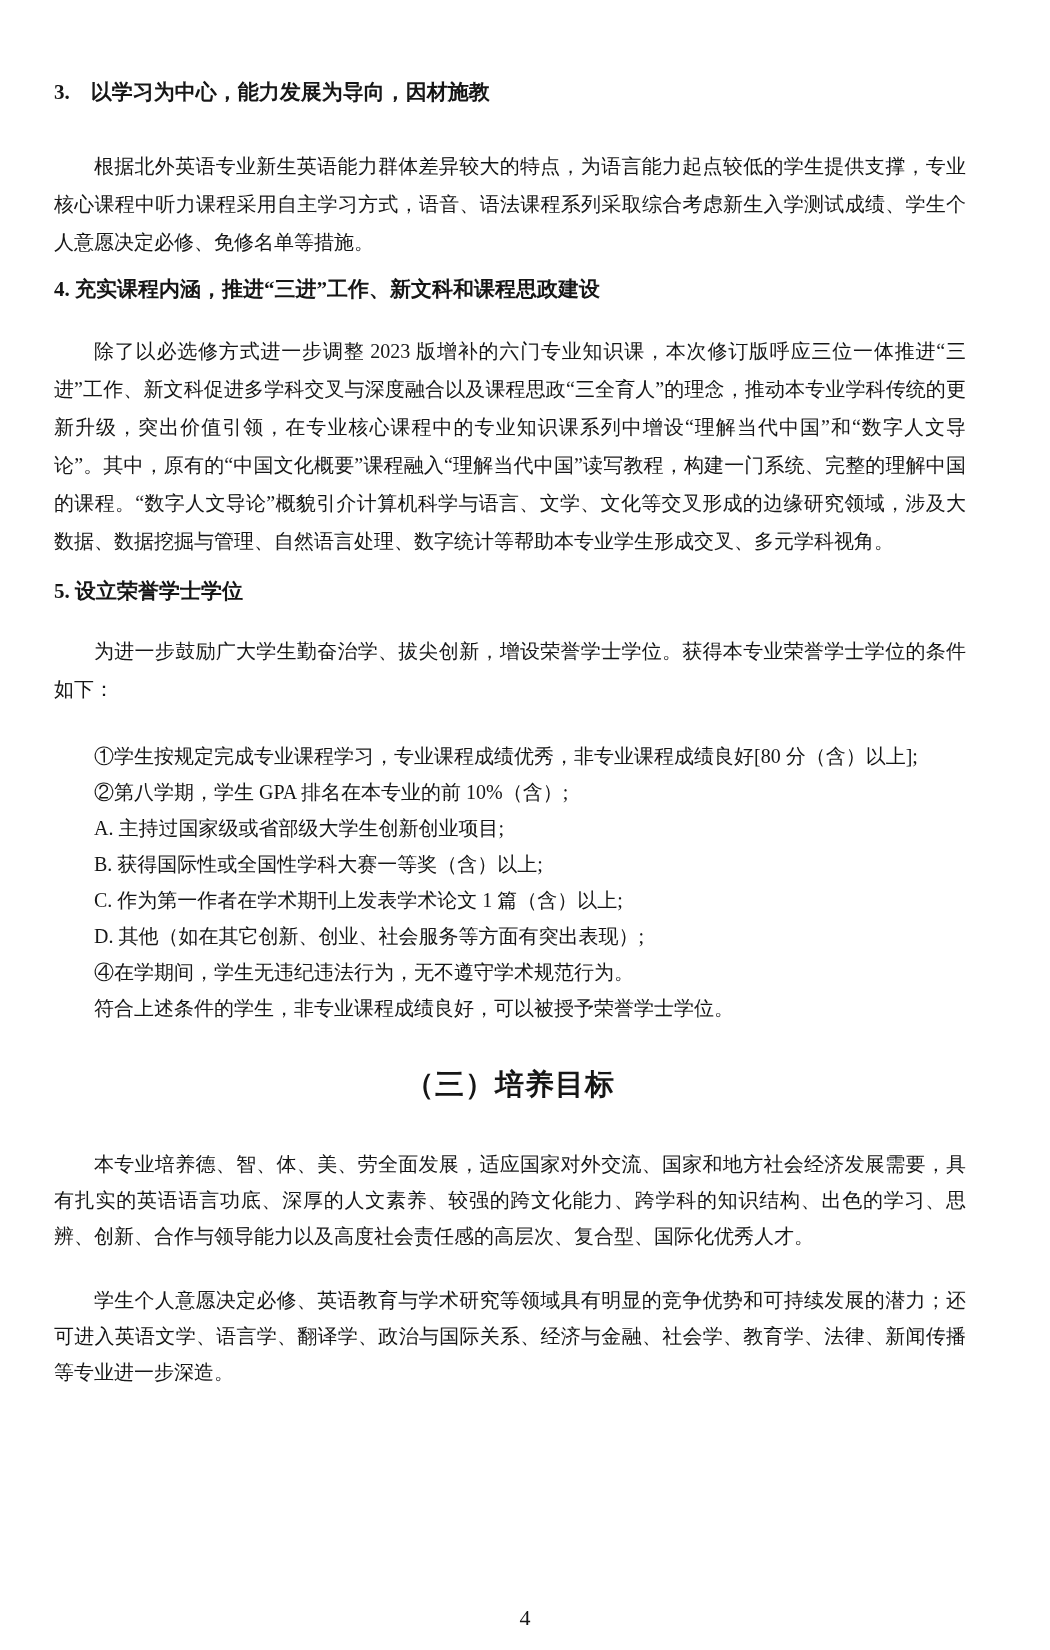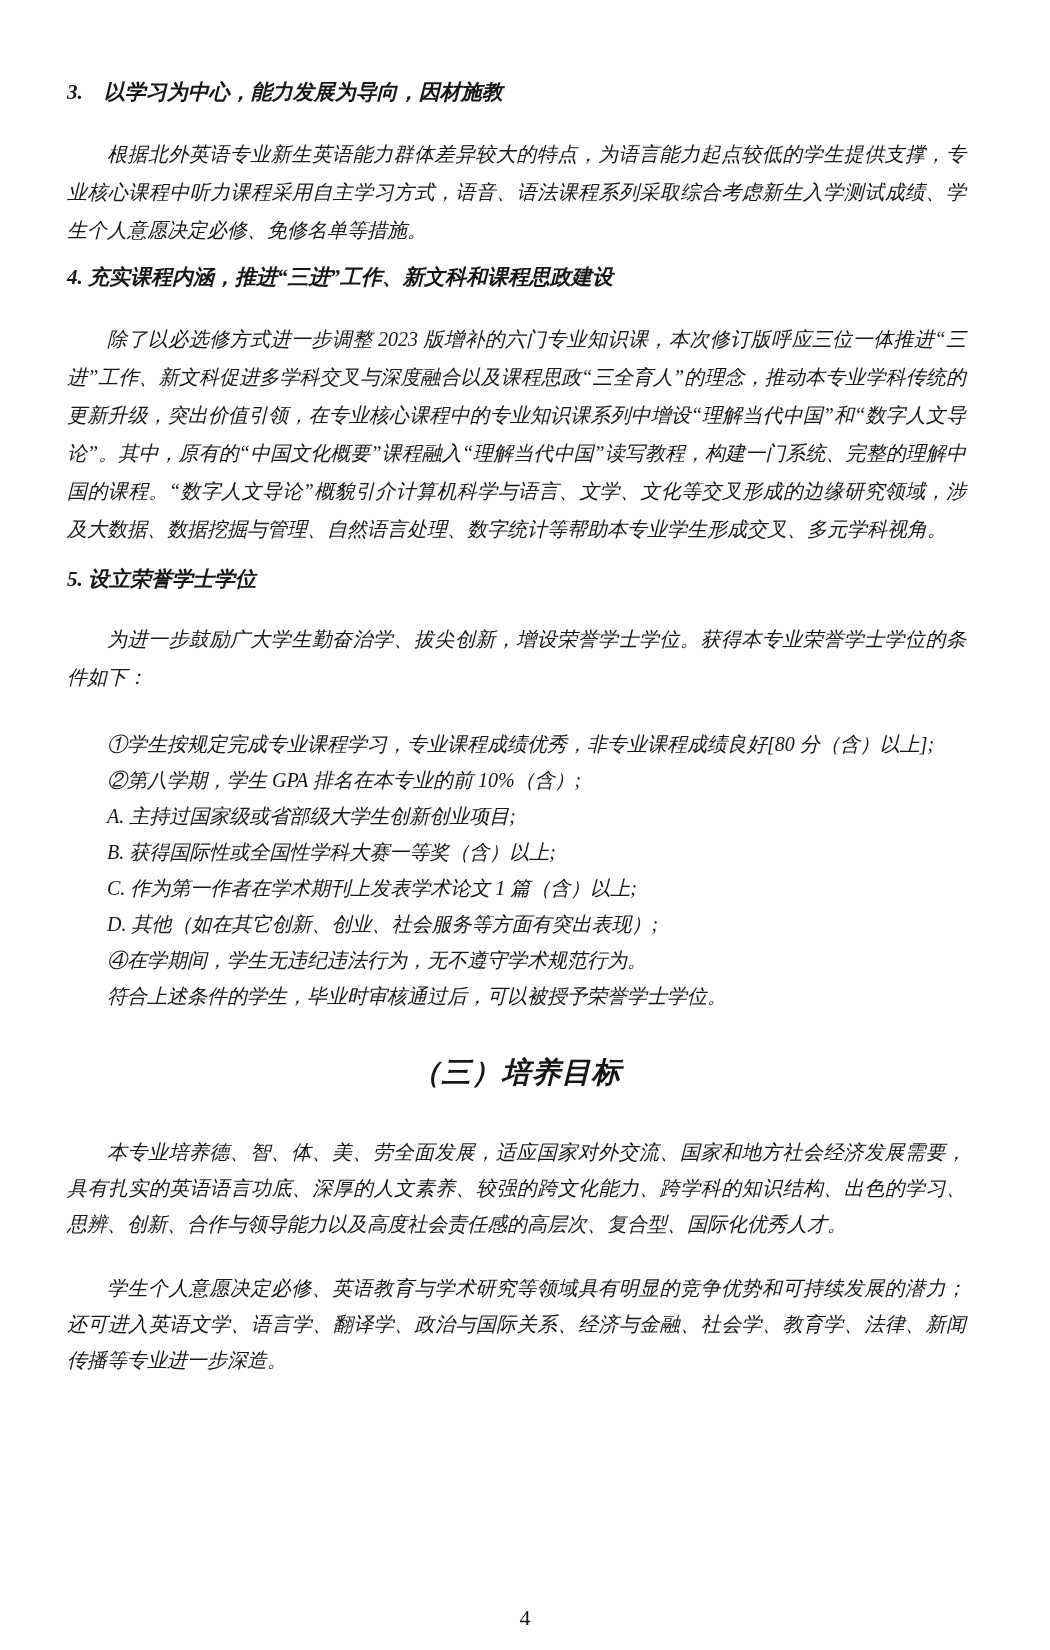--- a/index.html
+++ b/index.html
@@ -11,41 +11,40 @@
     position: relative;
     width: 1050px;
     height: 1650px;
     background: #ffffff;
     overflow: hidden;
     font-family: "Liberation Serif", "DejaVu Serif", serif;
     color: #161616;
   }
   .content {
     position: absolute;
-    left: 67px;
+    left: 54px;
     right: 84px;
     top: 73px;
-    font-style: italic;
   }
   .h {
     font-weight: bold;
     font-size: 21px;
     line-height: 38px;
     margin: 0;
     white-space: pre-wrap;
     text-align: left;
   }
   .body {
     font-size: 20px;
     line-height: 38px;
     margin: 0;
     text-align: justify;
     text-indent: 2em;
   }
-  #p1 { margin-top: 24px; }
+  #p1 { margin-top: 36px; }
   #h4 { margin-top: 9px; }
   #p2 { margin-top: 24px; }
   #h5 { margin-top: 12px; }
   #p3 { margin-top: 22px; }
   .list { margin-top: 30px; }
   .list p {
     font-size: 20px;
     line-height: 36px;
     margin: 0;
     text-align: justify;
@@ -90,21 +89,21 @@
     <p class="body" id="p3">为进一步鼓励广大学生勤奋治学、拔尖创新，增设荣誉学士学位。获得本专业荣誉学士学位的条件如下：</p>
 
     <div class="list">
       <p>①学生按规定完成专业课程学习，专业课程成绩优秀，非专业课程成绩良好[80 分（含）以上];</p>
       <p>②第八学期，学生 GPA 排名在本专业的前 10%（含）;</p>
       <p>A. 主持过国家级或省部级大学生创新创业项目;</p>
       <p>B. 获得国际性或全国性学科大赛一等奖（含）以上;</p>
       <p>C. 作为第一作者在学术期刊上发表学术论文 1 篇（含）以上;</p>
       <p>D. 其他（如在其它创新、创业、社会服务等方面有突出表现）;</p>
       <p>④在学期间，学生无违纪违法行为，无不遵守学术规范行为。</p>
-      <p>符合上述条件的学生，毕业时审核通过后，可以被授予荣誉学士学位。</p>
+      <p>符合上述条件的学生，非专业课程成绩良好，可以被授予荣誉学士学位。</p>
     </div>
 
     <h1 class="sec">（三）培养目标</h1>
     <p class="body" id="p4">本专业培养德、智、体、美、劳全面发展，适应国家对外交流、国家和地方社会经济发展需要，具有扎实的英语语言功底、深厚的人文素养、较强的跨文化能力、跨学科的知识结构、出色的学习、思辨、创新、合作与领导能力以及高度社会责任感的高层次、复合型、国际化优秀人才。</p>
     <p class="body" id="p5">学生个人意愿决定必修、英语教育与学术研究等领域具有明显的竞争优势和可持续发展的潜力；还可进入英语文学、语言学、翻译学、政治与国际关系、经济与金融、社会学、教育学、法律、新闻传播等专业进一步深造。</p>
 
   </div>
 
   <div class="pagenum">4</div>
 </div>

